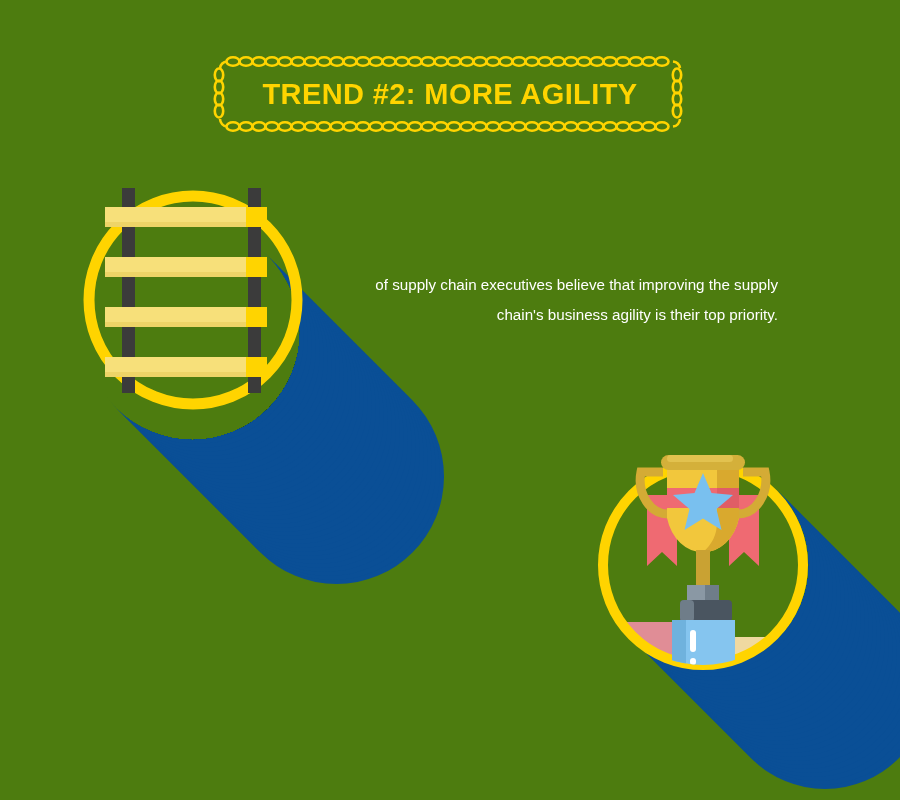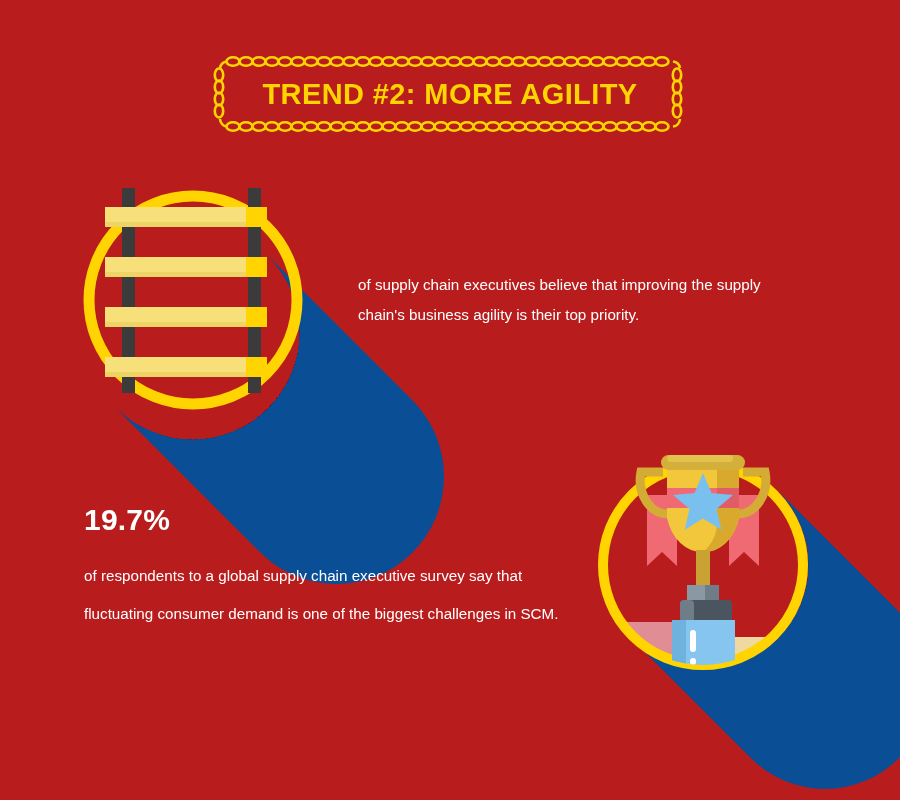--- a/index.html
+++ b/index.html
@@ -7,21 +7,21 @@
     padding: 0;
     background: #0b57a4;
   }
   body {
     font-family: "Liberation Sans", sans-serif;
   }
   .canvas {
     position: relative;
     width: 900px;
     height: 800px;
-    background: #b91c1c;
+    background: #4d7c0f;
     overflow: hidden;
   }
 
   
   .long-shadow {
     position: absolute;
     background: #0a4f96;
     pointer-events: none;
   }
   .ls-ladder {
@@ -107,20 +107,21 @@
     font-weight: bold;
     letter-spacing: 0.2px;
     margin: 0 0 14px 0;
     line-height: 1;
   }
   .stat-body {
     color: #ffffff;
     font-size: 15.2px;
     line-height: 31px;
     margin: 0;
+    text-align: right;
   }
   #stat-1 .stat-body { line-height: 30px; }
   #stat-2 .stat-number { margin-bottom: 22px; }
   #stat-2 .stat-body { line-height: 38px; }
 </style>
 </head>
 <body>
 
 <div class="canvas">
 
@@ -311,18 +312,14 @@
           <rect x="95" y="231" width="6" height="28" rx="3"></rect>
         </g>
       </g>
     </svg>
   </div>
 
   <div class="stat" id="stat-1">
     <div class="stat-body">of supply chain executives believe that improving the supply chain's business agility is their top priority.</div>
   </div>
 
-  <div class="stat" id="stat-2">
-    <div class="stat-number">19.7%</div>
-    <div class="stat-body">of respondents to a global supply chain executive survey say that fluctuating consumer demand is one of the biggest challenges in SCM.</div>
-  </div>
 
 </div>
 
 </body></html>

